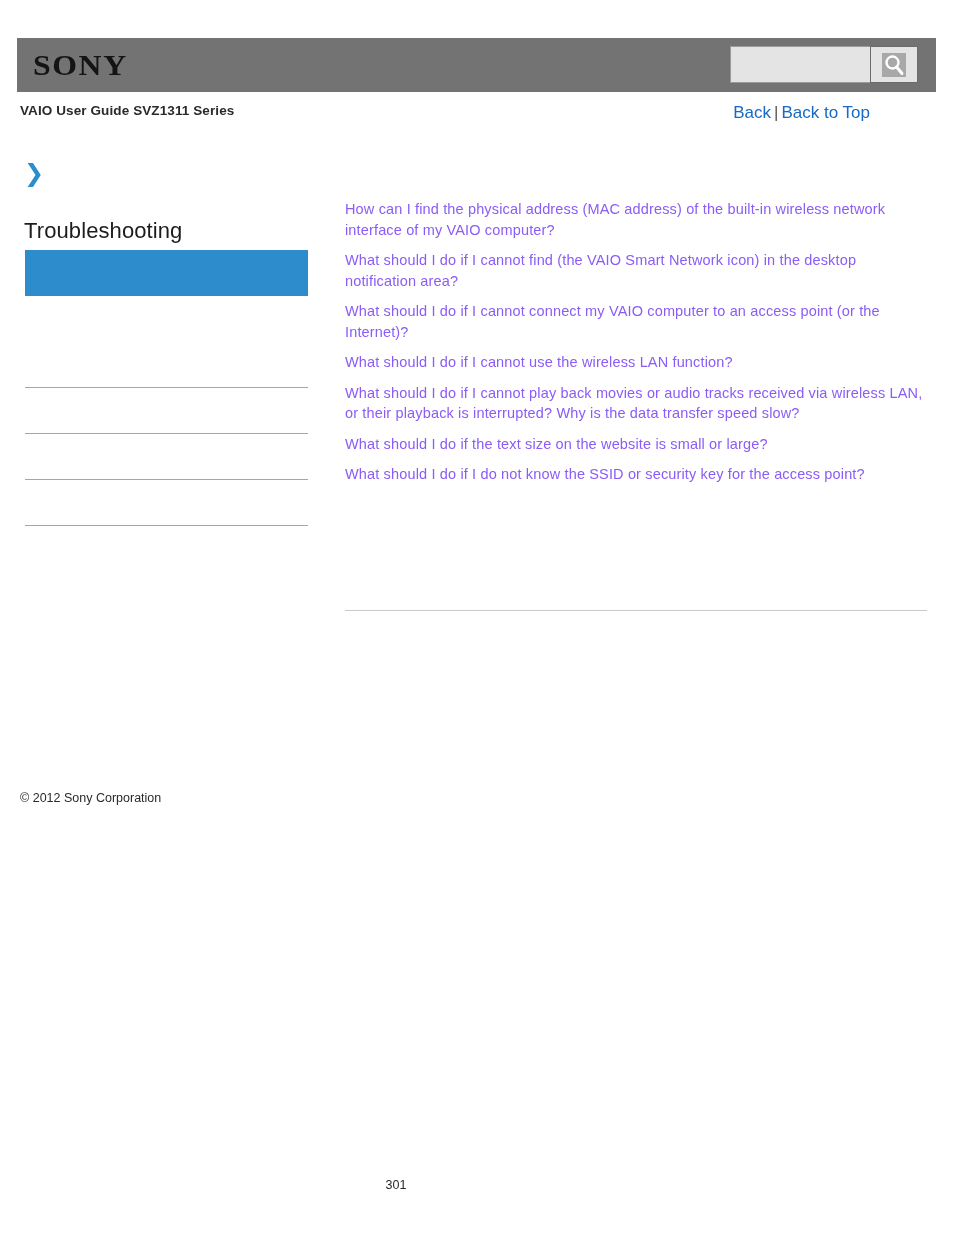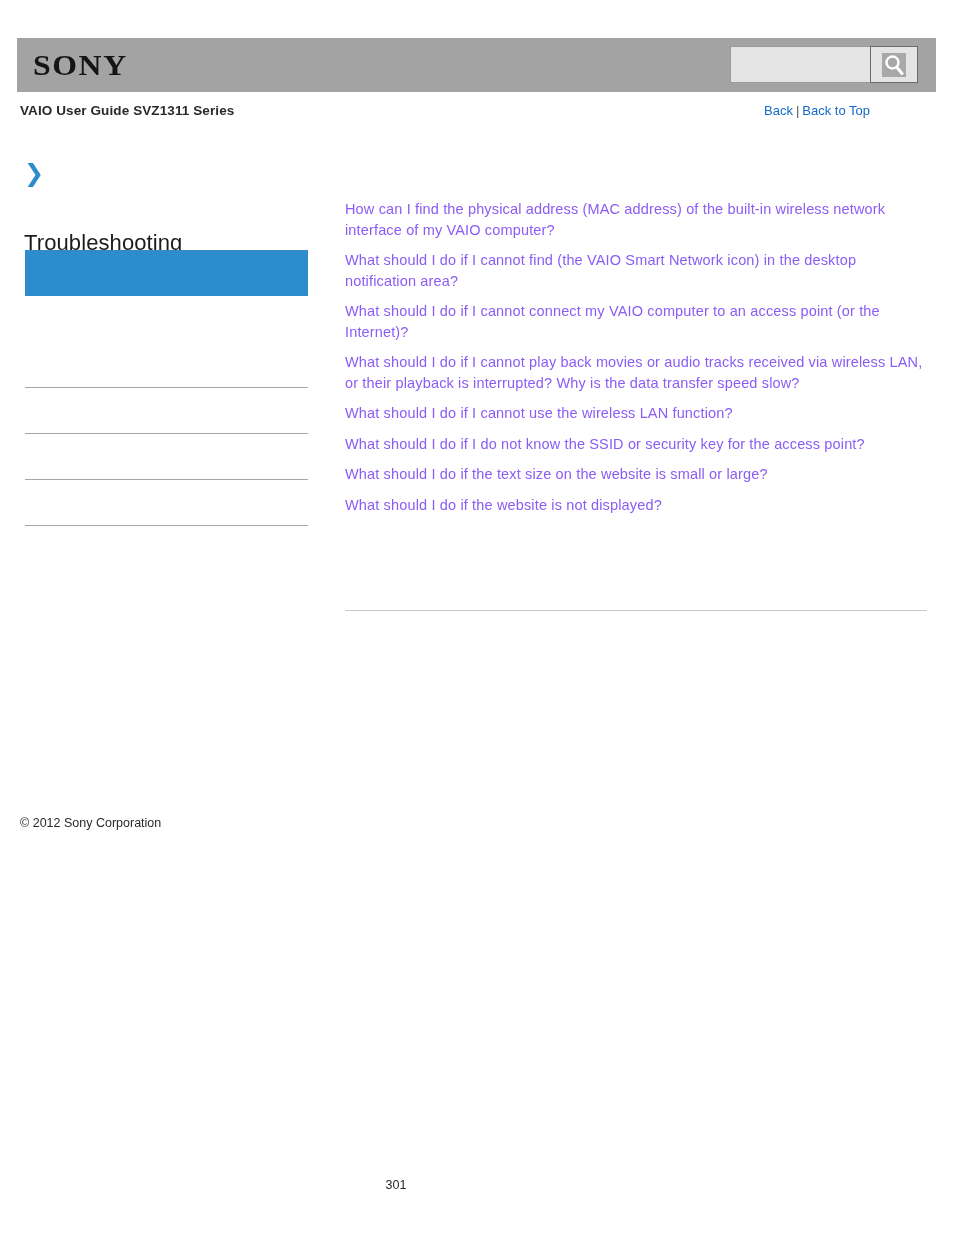--- a/index.html
+++ b/index.html
@@ -17,21 +17,21 @@
     overflow: hidden;
   }
 
   
   .header-bar {
     position: absolute;
     left: 17px;
     top: 38px;
     width: 919px;
     height: 54px;
-    background: #a3a3a3;
+    background: #737373;
     display: flex;
     align-items: center;
   }
   .sony-logo {
     margin-left: 16px;
     font-family: "Liberation Serif", serif;
     font-weight: bold;
     font-size: 30px;
     letter-spacing: 1.5px;
     color: #141414;
@@ -88,21 +88,21 @@
     font-size: 13.5px;
     font-weight: bold;
     color: #2a2a2a;
     letter-spacing: 0.1px;
     white-space: nowrap;
   }
   .nav-links {
     position: absolute;
     right: 18px;
     top: 0;
-    font-size: 13px;
+    font-size: 17px;
     white-space: nowrap;
   }
   .nav-links a {
     color: #1569c7;
     text-decoration: none;
   }
   .nav-sep {
     color: #555;
     margin: 0 3px;
   }
@@ -123,21 +123,21 @@
     color: #2d8ccb;
     font-size: 24px;
     line-height: 24px;
     font-weight: bold;
     font-family: "DejaVu Sans", sans-serif;
     user-select: none;
   }
   .section-title {
     position: absolute;
     left: 24px;
-    top: 80px;
+    top: 68px;
     font-size: 22px;
     font-weight: normal;
     color: #1c1c1c;
     letter-spacing: 0.1px;
   }
   .nav-list {
     position: absolute;
     left: 25px;
     top: 100px;
     width: 283px;
@@ -157,21 +157,21 @@
     color: #ffffff;
     border-bottom: 1px solid #2d8ccb;
   }
   .nav-item.no-rule {
     border-bottom: 1px solid transparent;
   }
 
   .copyright {
     position: absolute;
     left: 20px;
-    top: 666px;
+    top: 641px;
     font-size: 12.5px;
     color: #2a2a2a;
     white-space: nowrap;
   }
 
   
   .main-col {
     position: absolute;
     left: 345px;
     top: 199px;
@@ -258,21 +258,20 @@
     </div>
   </div>
 
   <div class="copyright">© 2012 Sony Corporation</div>
 </div>
 
 <div class="main-col">
   <a class="link-item" href="#">How can I find the physical address (MAC address) of the built-in wireless network interface of my VAIO computer?</a>
   <a class="link-item" href="#">What should I do if I cannot find (the VAIO Smart Network icon) in the desktop notification area?</a>
   <a class="link-item" href="#">What should I do if I cannot connect my VAIO computer to an access point (or the Internet)?</a>
+  <a class="link-item" href="#">What should I do if I cannot use the wireless LAN function?</a>
   <a class="link-item" href="#">What should I do if I cannot play back movies or audio tracks received via wireless LAN, or their playback is interrupted? Why is the data transfer speed slow?</a>
-  <a class="link-item" href="#">What should I do if I cannot use the wireless LAN function?</a>
+  <a class="link-item" href="#">What should I do if the text size on the website is small or large?</a>
   <a class="link-item" href="#">What should I do if I do not know the SSID or security key for the access point?</a>
-  <a class="link-item" href="#">What should I do if the text size on the website is small or large?</a>
-  <a class="link-item" href="#">What should I do if the website is not displayed?</a>
 </div>
 <div class="content-rule"></div>
 
 <div class="page-number">301</div>
 
 </body></html>

